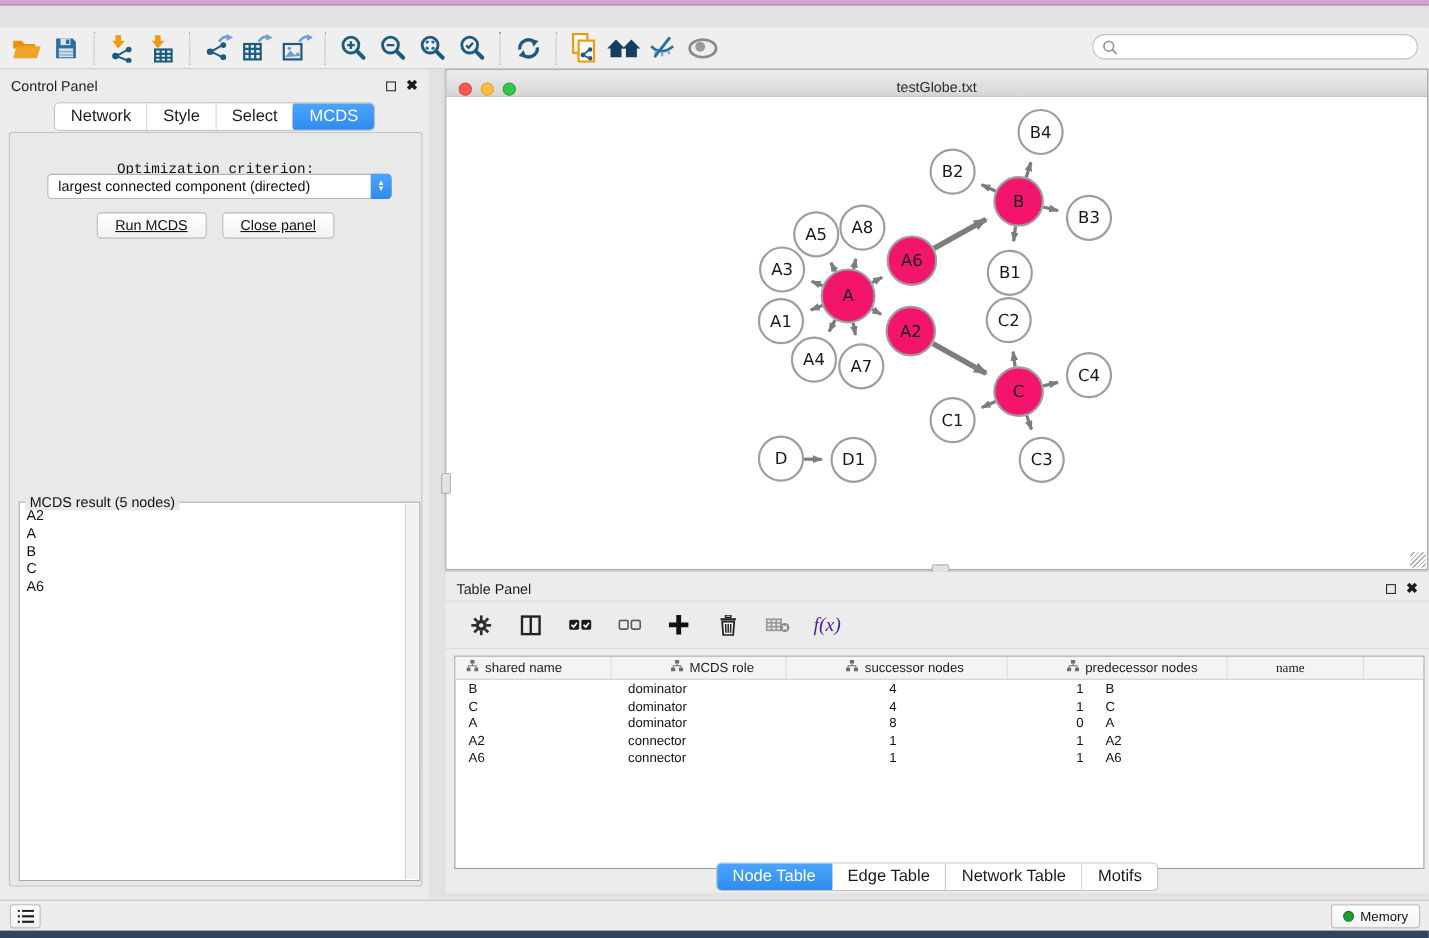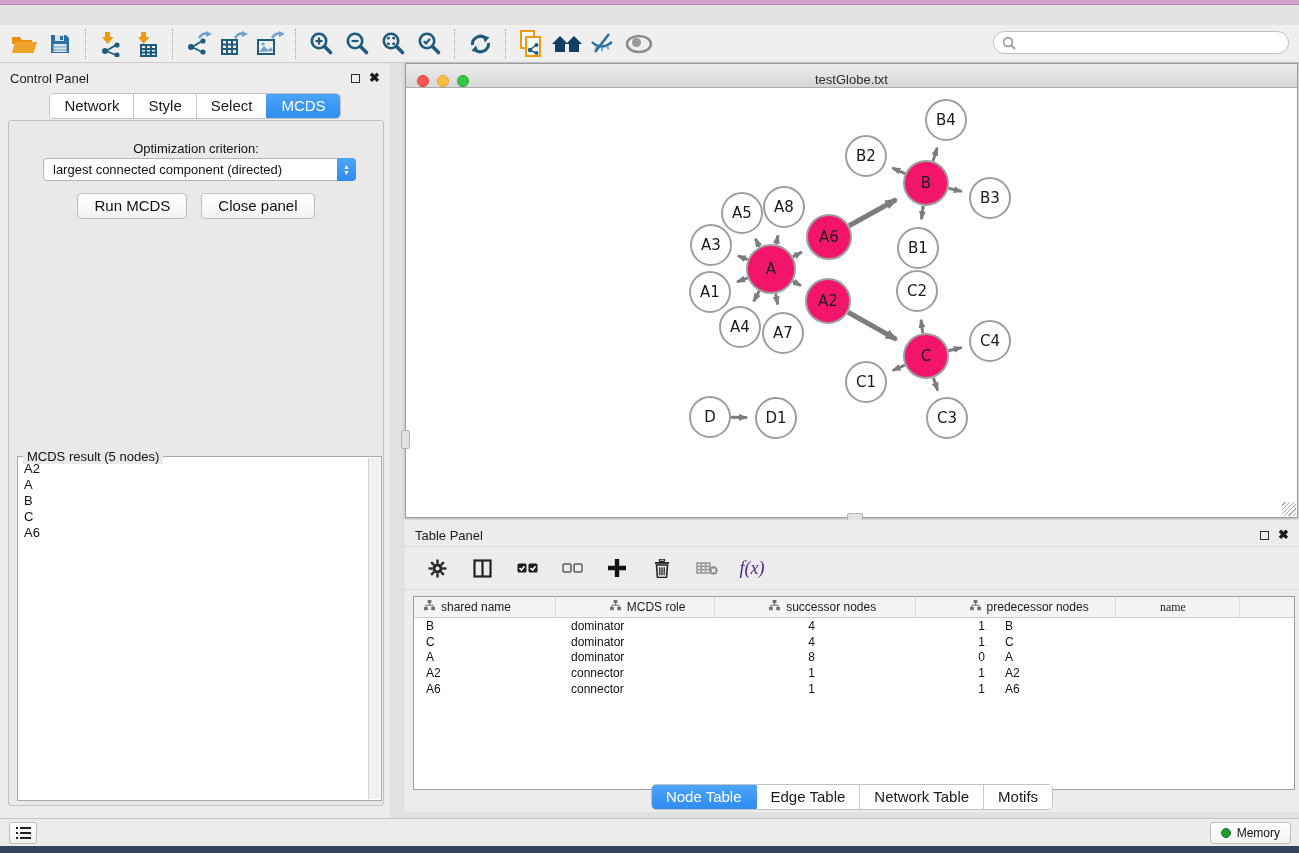--- a/index.html
+++ b/index.html
@@ -35,30 +35,30 @@
   .panel-header-icons { margin-left:auto; display:flex; gap:9px; align-items:center; }
   .float-box { width:9px; height:9px; border:1.6px solid #2B2B2B; display:inline-block; }
   .close-x { font-size:13px; font-weight:700; color:#1B1B1B; line-height:10px; }
   .seg-tabs { display:inline-flex; border:1px solid #C2C2C2; border-radius:5px; background:#fff; overflow:hidden; }
   .seg-tab { font-size:15px; color:#1B1B1B; padding:3px 14px 4px; border-right:1px solid #CBCBCB; background:#fff; }
   .seg-tab:last-child { border-right:none; }
   .seg-tab.active { background:linear-gradient(#4DA5FC,#2E8BEE); color:#fff; border-radius:4px; margin:-1px; padding:4px 15px 5px; }
   .cp-tab-row { display:flex; justify-content:center; height:26px; }
   .cp-content { position:absolute; left:8px; top:57px; width:376px; height:686px;
     background:#E9E9E9; border:1px solid #C3C3C3; border-radius:3px; }
-  .opt-label { text-align:center; font-size:13px; color:#111; margin-top:20px; }
+  .opt-label { text-align:center; font-size:13px; color:#111; margin-top:25px;font-family:Liberation Mono, monospace; }
   .dropdown { position:absolute; left:34px; top:37px; width:313px; height:23px; background:#fff;
     border:1px solid #B5B5B5; border-radius:4px; display:flex; align-items:center; }
   .dropdown-value { font-size:13px; color:#111; padding-left:9px; flex:1; white-space:nowrap; }
   .dropdown-stepper { width:19px; height:23px; margin:-1px; background:linear-gradient(#4DA5FC,#2E8BEE);
     border-radius:0 4px 4px 0; display:flex; flex-direction:column; align-items:center; justify-content:center; color:#fff; }
   .dropdown-stepper span { font-size:7px; line-height:6px; }
   .btn-row { position:absolute; left:0; width:100%; top:72px; display:flex; justify-content:center; gap:14px; }
   .mac-btn { background:linear-gradient(#FFFFFF,#F2F2F2); border:1px solid #BEBEBE; border-radius:4px;
-    font-size:15px; color:#111; padding:3px 16px 4px; }
+    font-size:13px; color:#111; padding:3px 16px 4px;text-decoration:underline; }
   .result-box { position:absolute; left:8px; top:335px; width:365px; height:345px;
     background:#FFFFFF; border:1px solid #A9A9A9;padding-left:20px; }
   .result-legend { position:absolute; top:-8px; left:5px; background:#E9E9E9; padding:0 4px; font-size:13px; color:#111; }
   .result-list { position:absolute; inset:4px 14px 2px 6px; font-size:13px; color:#111; line-height:16px; overflow:hidden; }
   .result-scroll { position:absolute; right:1px; top:1px; bottom:1px; width:12px; background:#F1F1F1; border-left:1px solid #D3D3D3; }
 
   
   .net-window { position:absolute; left:405px; top:63px; width:893px; height:455px;
     border:1px solid #9B9B9B; background:#fff; box-shadow:0 1px 4px rgba(0,0,0,0.18); }
   .net-titlebar { height:24px; background:linear-gradient(#EDEDED,#D6D6D6); border-bottom:1px solid #ABABAB;

